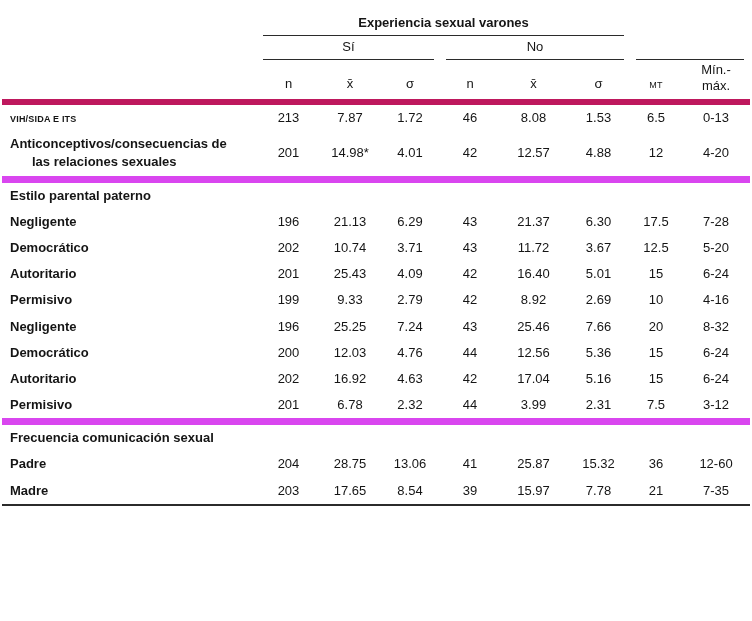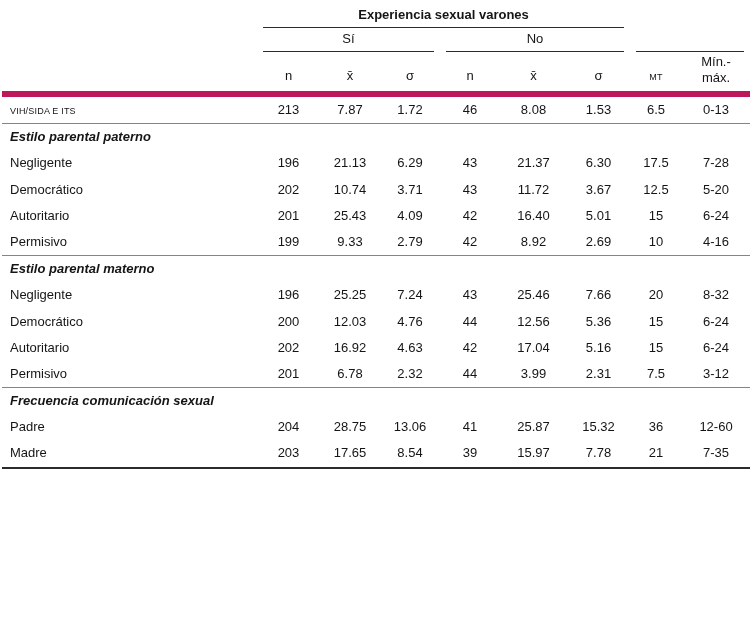--- a/index.html
+++ b/index.html
@@ -1,35 +1,35 @@
 <!DOCTYPE html>
 <html><head>
 <meta charset="utf-8">
 <style>
   html,body{margin:0;padding:0;background:#fff;}
   body{
     width:752px;height:621px;overflow:hidden;
     font-family:"Liberation Sans","DejaVu Sans",sans-serif;
     color:#151515;
   }
-  .page{width:752px;height:621px;box-sizing:border-box;padding:5px 2px 0 2px;background:#fff;}
+  .page{width:752px;height:621px;box-sizing:border-box;padding:13px 2px 0 2px;background:#fff;}
   table{border-collapse:collapse;table-layout:fixed;width:748px;font-size:13px;border-bottom:2px solid #2b2b2b;}
   th,td{padding:4px 2px;font-weight:normal;line-height:1.4;}
   thead th{padding:1px 2px;vertical-align:bottom;}
   tbody td{vertical-align:middle;}
   .num{text-align:center;}
   .uline{border-bottom:1px solid #2b2b2b;padding-bottom:3px;margin:0 4px;text-align:center;}
   .gtitle{font-weight:bold;}
   .rule-only{height:18px;}
   tr.colhead th{border-bottom:6px solid #be185d;padding-bottom:6px;}
   .minmax{line-height:1.18;}
   .label-cell{padding-left:8px;text-align:left;}
-  .label-text{display:inline-block;max-width:212px;padding-left:22px;text-indent:-22px;}
+  .label-text{display:inline-block;max-width:212px;padding-left:22px;text-indent:-22px;font-weight:bold;}
   .section-title{font-weight:bold;padding-left:8px;text-align:left;}
-  tr.ruled td{border-top:1px solid #d946ef;font-style:italic;}
+  tr.ruled td{border-top:7px solid #d946ef;}
   .smallcaps{font-variant-caps:all-small-caps;letter-spacing:.2px;}
 </style>
 </head>
 <body>
 
 <div class="page">
   <table>
     <colgroup>
       <col style="width:255px">
       <col style="width:63px">
@@ -81,20 +81,31 @@
           <td class="label-cell"><span class="label-text smallcaps">VIH/SIDA e ITS</span></td>
           <td class="num">213</td>
           <td class="num">7.87</td>
           <td class="num">1.72</td>
           <td class="num">46</td>
           <td class="num">8.08</td>
           <td class="num">1.53</td>
           <td class="num">6.5</td>
           <td class="num">0-13</td>
         </tr>
+        <tr>
+          <td class="label-cell"><span class="label-text">Anticonceptivos/consecuencias de las relaciones sexuales</span></td>
+          <td class="num">201</td>
+          <td class="num">14.98*</td>
+          <td class="num">4.01</td>
+          <td class="num">42</td>
+          <td class="num">12.57</td>
+          <td class="num">4.88</td>
+          <td class="num">12</td>
+          <td class="num">4-20</td>
+        </tr>
         <tr class="ruled">
           <td colspan="9" class="section-title">Estilo parental paterno</td>
         </tr>
         <tr>
           <td class="label-cell"><span class="label-text">Negligente</span></td>
           <td class="num">196</td>
           <td class="num">21.13</td>
           <td class="num">6.29</td>
           <td class="num">43</td>
           <td class="num">21.37</td>
@@ -128,23 +139,20 @@
           <td class="label-cell"><span class="label-text">Permisivo</span></td>
           <td class="num">199</td>
           <td class="num">9.33</td>
           <td class="num">2.79</td>
           <td class="num">42</td>
           <td class="num">8.92</td>
           <td class="num">2.69</td>
           <td class="num">10</td>
           <td class="num">4-16</td>
         </tr>
-        <tr class="ruled">
-          <td colspan="9" class="section-title">Estilo parental materno</td>
-        </tr>
         <tr>
           <td class="label-cell"><span class="label-text">Negligente</span></td>
           <td class="num">196</td>
           <td class="num">25.25</td>
           <td class="num">7.24</td>
           <td class="num">43</td>
           <td class="num">25.46</td>
           <td class="num">7.66</td>
           <td class="num">20</td>
           <td class="num">8-32</td>

